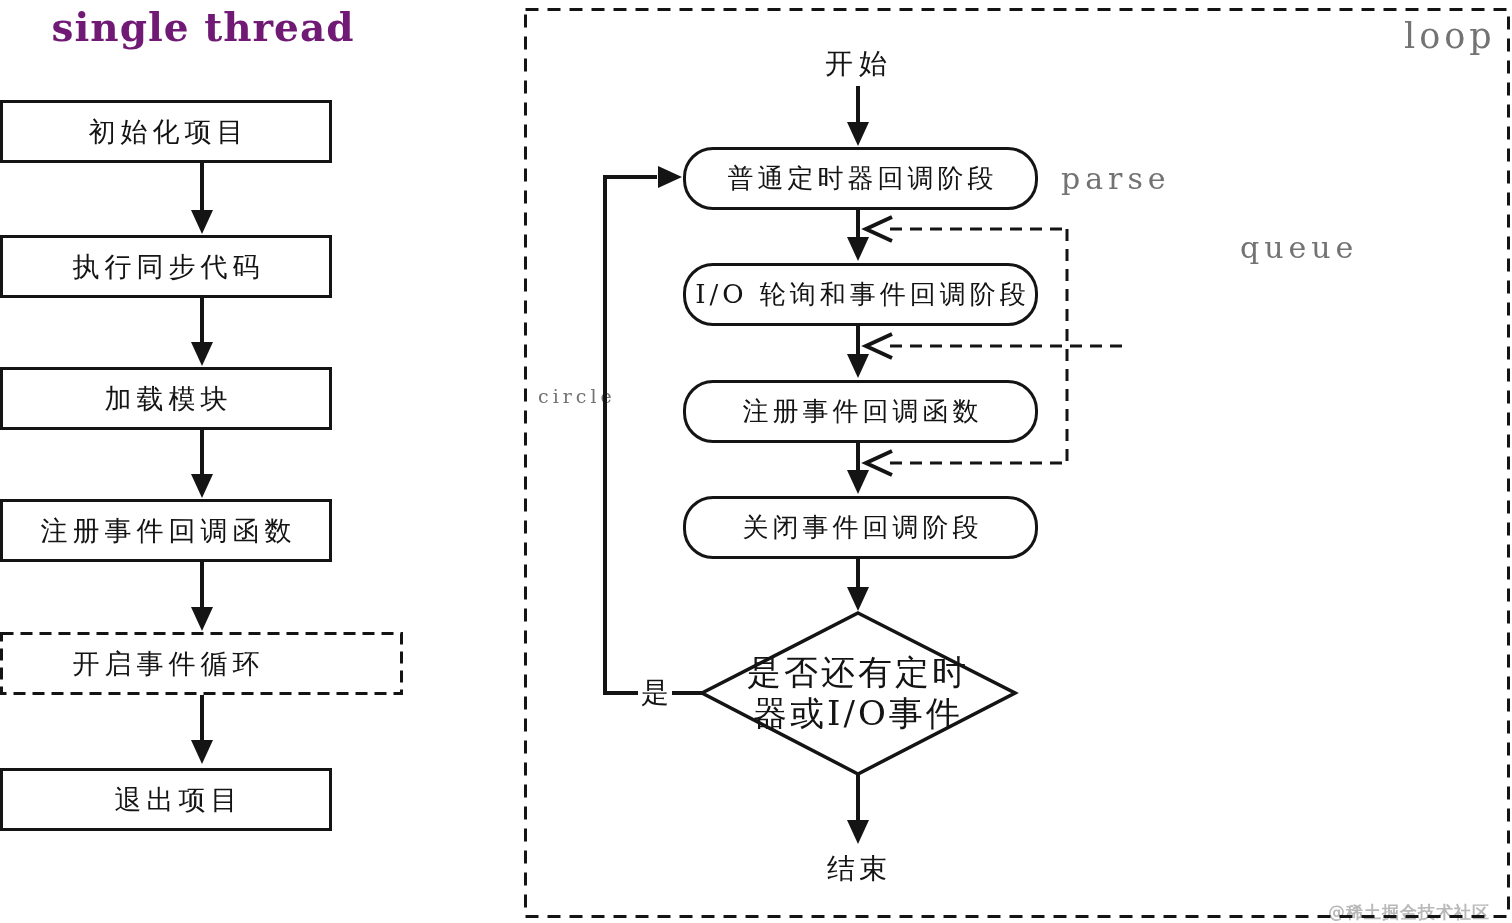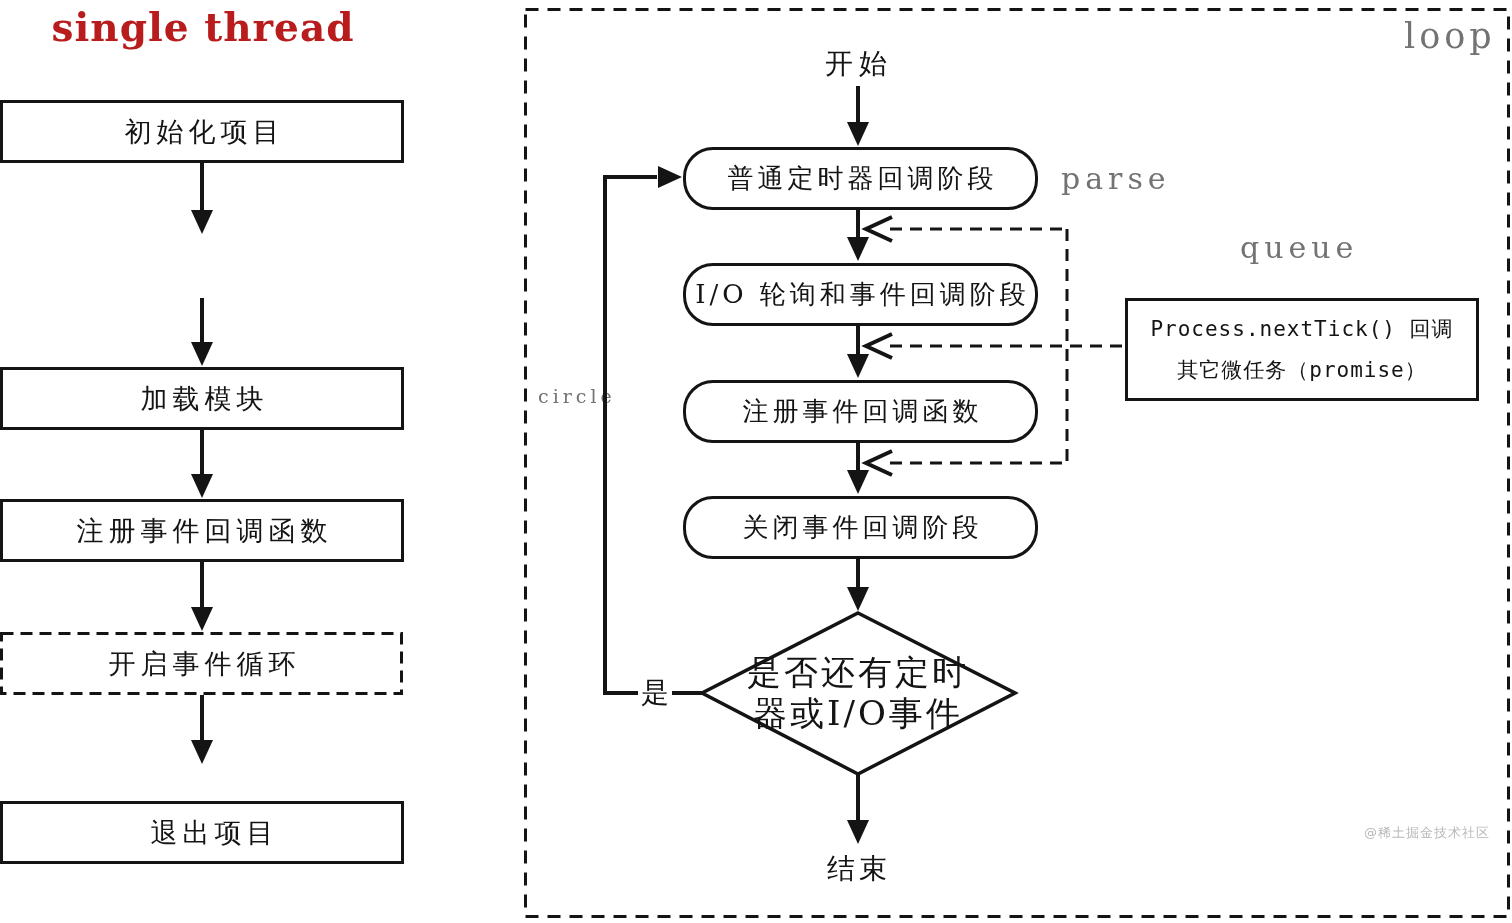--- a/index.html
+++ b/index.html
@@ -11,81 +11,79 @@
   }
   svg.layer{position:absolute;left:0;top:0;z-index:2;pointer-events:none;}
   .box{
     position:absolute;box-sizing:border-box;background:#ffffff;
     border:3px solid #141414;
     display:flex;align-items:center;justify-content:center;
     font-size:27px;letter-spacing:5px;text-indent:5px;
     white-space:nowrap;z-index:1;
   }
   .box.noborder{border:none;}
-  .leftbox{left:0;width:404px;height:63px;}
+  .leftbox{left:0;width:332px;height:63px;}
   .phasebox{left:683px;width:355px;height:63px;font-size:26px;letter-spacing:4px;text-indent:4px;border-radius:30px;}
   .redlabel{
     position:absolute;color:#737373;z-index:1;white-space:nowrap;
     font-family:"DejaVu Serif","Liberation Serif",serif;
   }
   .plain{position:absolute;z-index:1;white-space:nowrap;}
   .title{
     position:absolute;left:0;top:4px;width:406px;text-align:center;
-    color:#b91c1c;font-size:39px;font-weight:bold;letter-spacing:1px;z-index:1;
+    color:#701a75;font-size:39px;font-weight:bold;letter-spacing:1px;z-index:1;
   }
   .diamond-text{
     position:absolute;left:740px;top:652px;width:236px;z-index:3;
     text-align:center;font-size:34px;letter-spacing:3px;line-height:41px;
   }
   .yes-label{
     position:absolute;left:638px;top:674px;z-index:3;background:#ffffff;
     font-size:28px;padding:0 3px;
   }
   .micro-box{
     position:absolute;left:1125px;top:298px;width:354px;height:103px;
     box-sizing:border-box;border:3px solid #141414;background:#ffffff;z-index:1;
     display:flex;flex-direction:column;align-items:center;justify-content:space-evenly;
     font-family:"DejaVu Sans Mono","Liberation Mono","DejaVu Serif",monospace;
     font-size:21px;letter-spacing:1px;
   }
   .watermark{
-    position:absolute;right:22px;top:824px;z-index:1;
-    color:#b9b9b9;font-size:13px;letter-spacing:1px;
+    position:absolute;right:22px;top:901px;z-index:1;
+    color:#b9b9b9;font-size:17px;letter-spacing:1px;
     font-family:"DejaVu Sans","Liberation Sans",sans-serif;
+    font-weight:bold;
   }
 </style>
 </head>
 <body>
 
 <div id="stage">
 
   <div class="title">single thread</div>
 
   <div class="box leftbox" style="top:100px;">初始化项目</div>
+  <div class="box leftbox" style="top:235px;">执行同步代码</div>
   <div class="box leftbox" style="top:367px;">加载模块</div>
   <div class="box leftbox" style="top:499px;text-align:right;">注册事件回调函数</div>
   <div class="box leftbox noborder" style="top:632px;">开启事件循环</div>
-  <div class="box leftbox" style="top:801px;padding-left:20px;">退出项目</div>
+  <div class="box leftbox" style="top:768px;padding-left:20px;">退出项目</div>
 
   <div class="redlabel" style="left:1404px;top:16px;font-size:35px;letter-spacing:4px;">loop</div>
   <div class="redlabel" style="left:1061px;top:161px;font-size:30px;letter-spacing:5px;">parse</div>
   <div class="redlabel" style="left:1240px;top:230px;font-size:30px;letter-spacing:5px;">queue</div>
   <div class="redlabel" style="left:538px;top:377px;font-size:19px;letter-spacing:4px;margin-top:8px;">circle</div>
 
   <div class="plain" style="left:824px;top:45px;width:70px;text-align:center;font-size:28px;letter-spacing:6px;">开始</div>
 
   <div class="box phasebox" style="top:147px;">普通定时器回调阶段</div>
   <div class="box phasebox" style="top:263px;">I/O 轮询和事件回调阶段</div>
   <div class="box phasebox" style="top:380px;">注册事件回调函数</div>
   <div class="box phasebox" style="top:496px;">关闭事件回调阶段</div>
 
-  <div class="micro-box">
-    <div>Process.nextTick() 回调</div>
-    <div>其它微任务（promise）</div>
-  </div>
 
   <div class="diamond-text">
     <div>是否还有定时</div>
     <div>器或I/O事件</div>
   </div>
   <div class="yes-label">是</div>
 
   <div class="plain" style="left:824px;top:850px;width:70px;text-align:center;font-size:28px;letter-spacing:4px;">结束</div>
 
   <div class="watermark">@稀土掘金技术社区</div>

